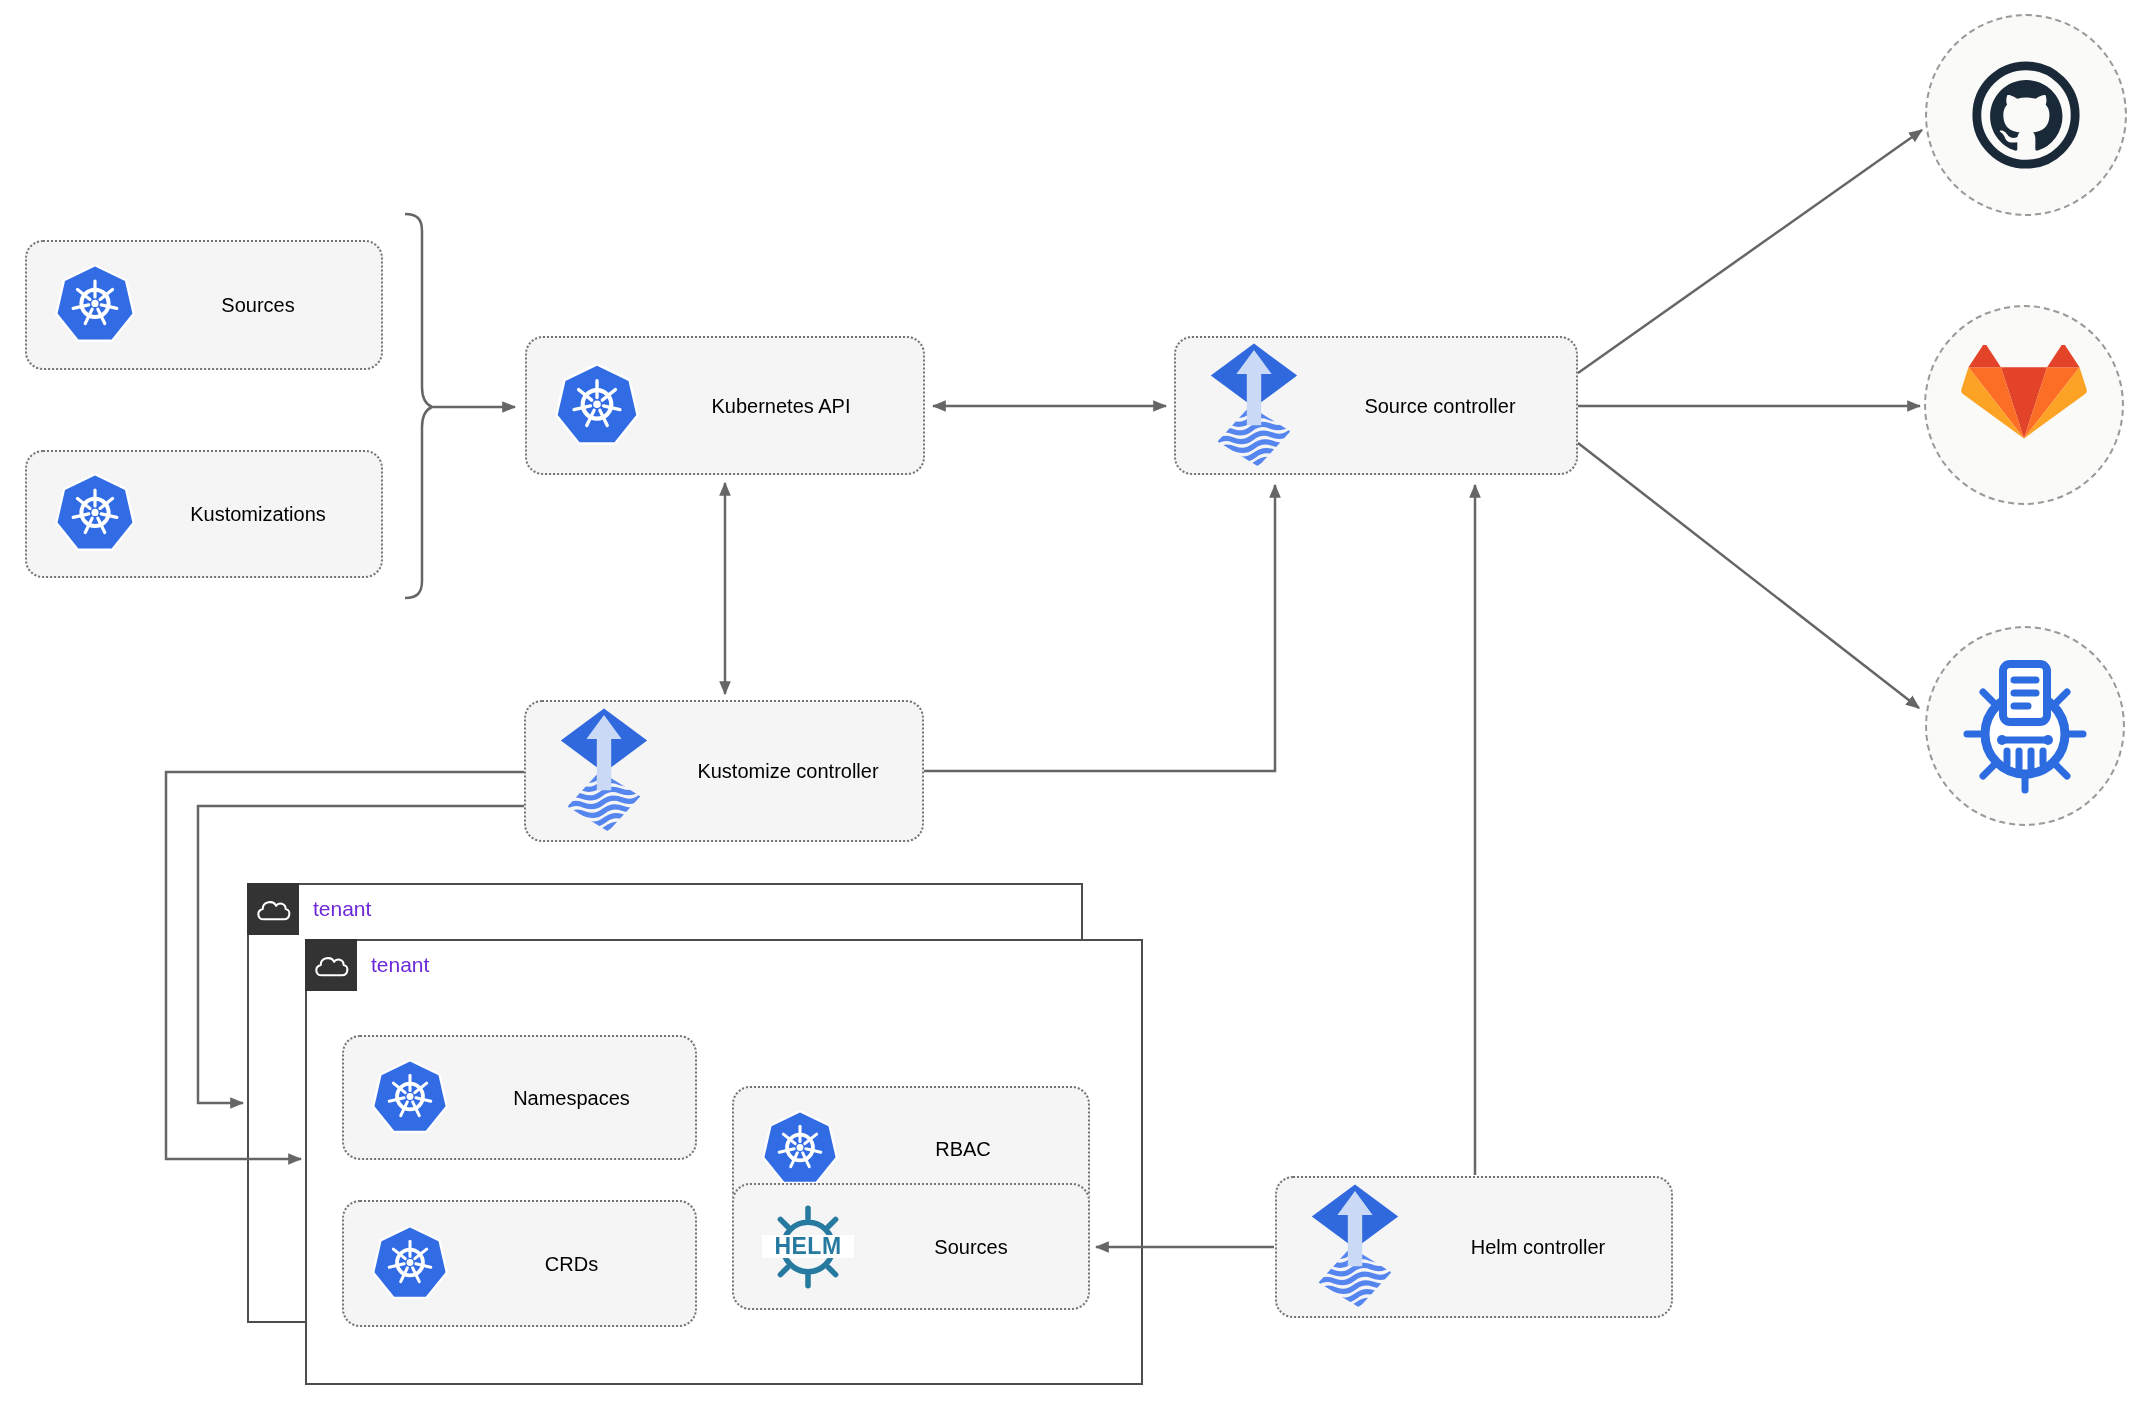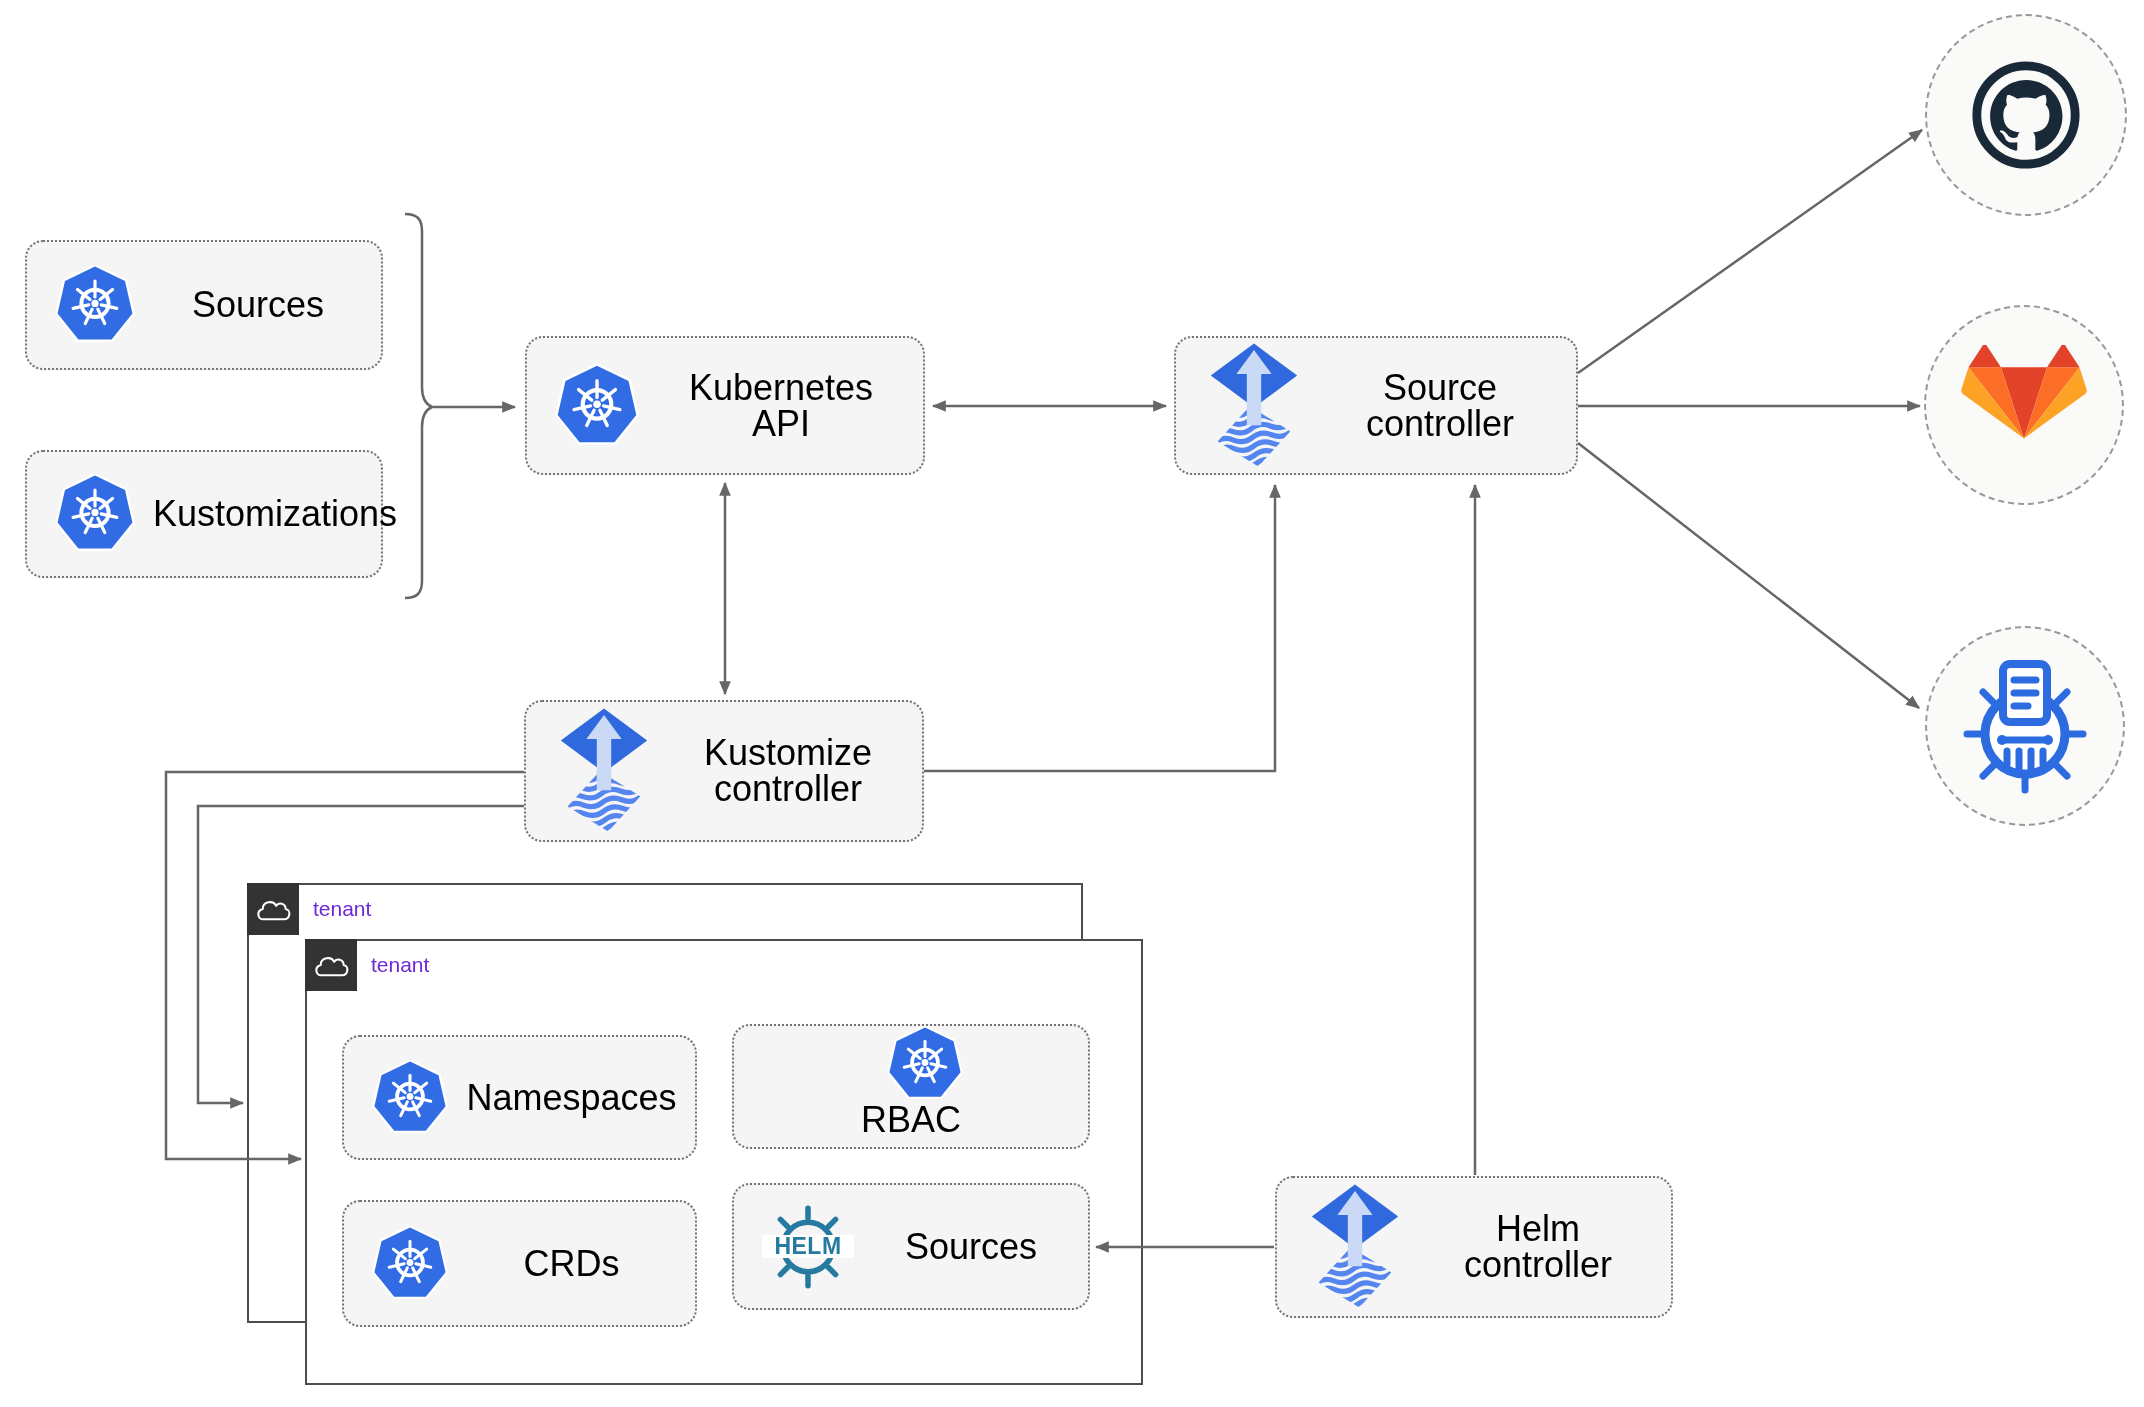--- a/index.html
+++ b/index.html
@@ -7,21 +7,21 @@
     position:relative;width:2144px;height:1407px;background:#fff;overflow:hidden;
     font-family:"Liberation Sans",sans-serif;color:#000;
   }
   
   .node{
     position:absolute;box-sizing:border-box;display:flex;align-items:center;
     background:var(--node-fill);border:2px dotted var(--node-border);border-radius:18px;
     z-index:3;
   }
   .node .icon{flex:0 0 auto;display:flex;align-items:center;justify-content:center;margin-left:28px;}
-  .node .label{flex:1 1 auto;text-align:center;font-size:36px;line-height:36px;padding:0 18px;}
+  .node .label{flex:1 1 auto;text-align:center;font-size:20px;line-height:36px;padding:0 18px;}
   
   .tenant{
     position:absolute;box-sizing:border-box;background:#fff;
     border:2px solid var(--tenant-border);z-index:1;
   }
   .tenant .tab{
     position:absolute;left:-2px;top:-2px;width:52px;height:52px;background:var(--tenant-tab);
     display:flex;align-items:center;justify-content:center;
   }
   .tenant .tab-label{
@@ -240,21 +240,21 @@
               <path d="M10,141 q12,-7 24,0 t24,0 t24,0 t24,0"></path>
             <path d="M10,152 q12,-7 24,0 t24,0 t24,0 t24,0"></path>
           </g>
         </g>
         <path class="fill-fluxarrow" d="M60,10 L82,40 L69,40 L69,104 L51,104 L51,40 L38,40 Z"></path>
       </svg>
     </span>
     <span class="label">Helm controller</span>
   </div>
 
-  <div class="node" style="left:732px;top:1024px;width:358px;height:125px;flex-direction:column;">
+  <div class="node" style="left:732px;top:1086px;width:358px;height:125px;">
     <span class="icon">
       <svg width="76" height="76" viewBox="0 0 100 100">
         <polygon class="fill-k8s" paint-order="stroke" stroke="#fff" stroke-width="6" stroke-linejoin="round" points="50,2 87.5,20.1 96.8,60.7 70.8,93.2 29.2,93.2 3.2,60.7 12.5,20.1"></polygon>
         <g stroke="#fff" stroke-width="4" stroke-linecap="round">
           <line x1="50" y1="40" x2="50" y2="20"></line>
             <line x1="56.3" y1="43" x2="71.9" y2="30.5"></line>
           <line x1="57.8" y1="49.8" x2="77.3" y2="54.2"></line>
             <line x1="53.5" y1="55.2" x2="62.2" y2="73.2"></line>
           <line x1="46.5" y1="55.2" x2="37.8" y2="73.2"></line>
             <line x1="42.2" y1="49.8" x2="22.7" y2="54.2"></line>

